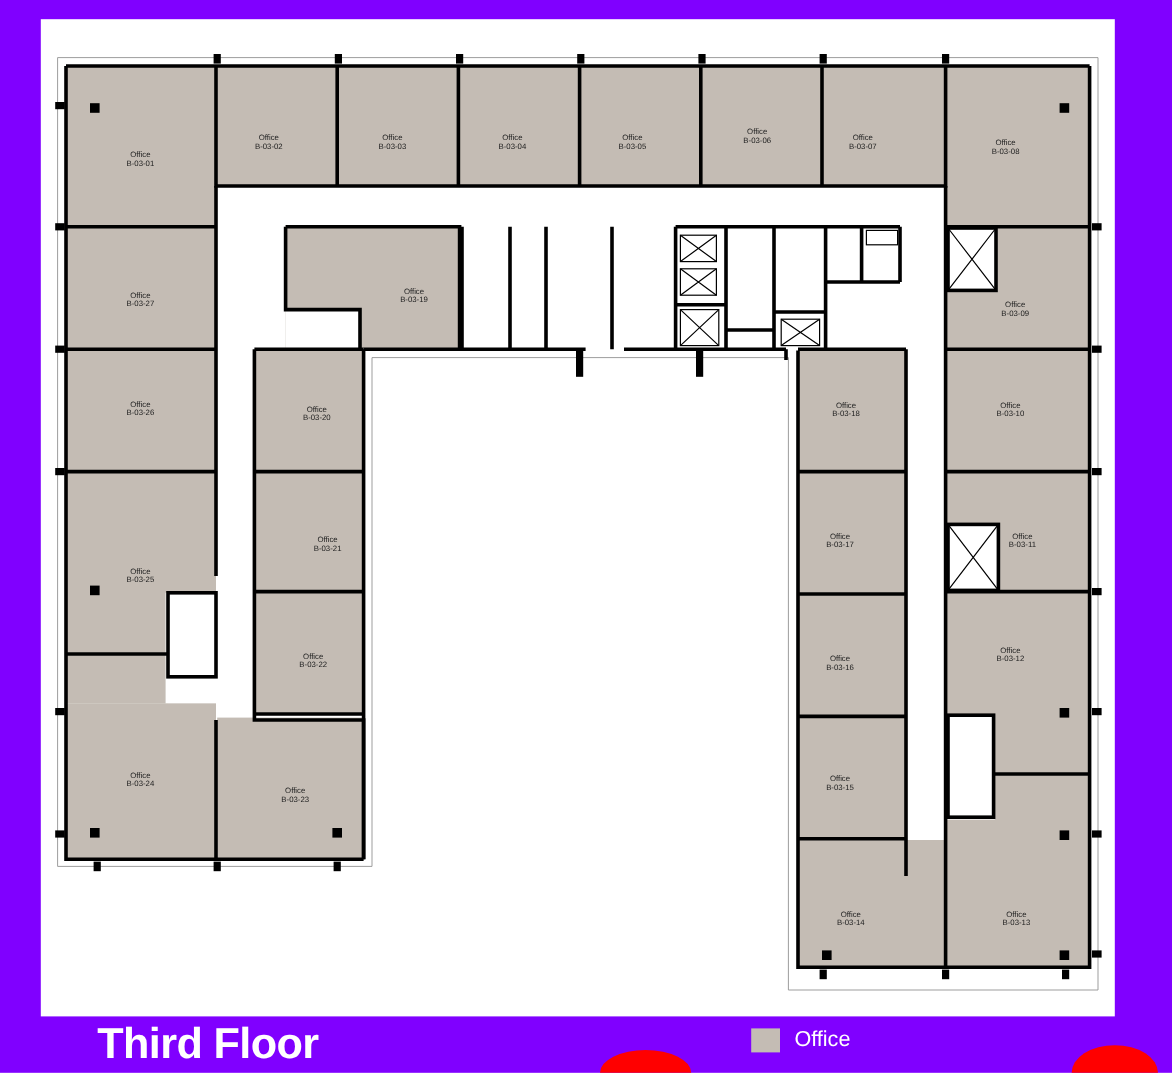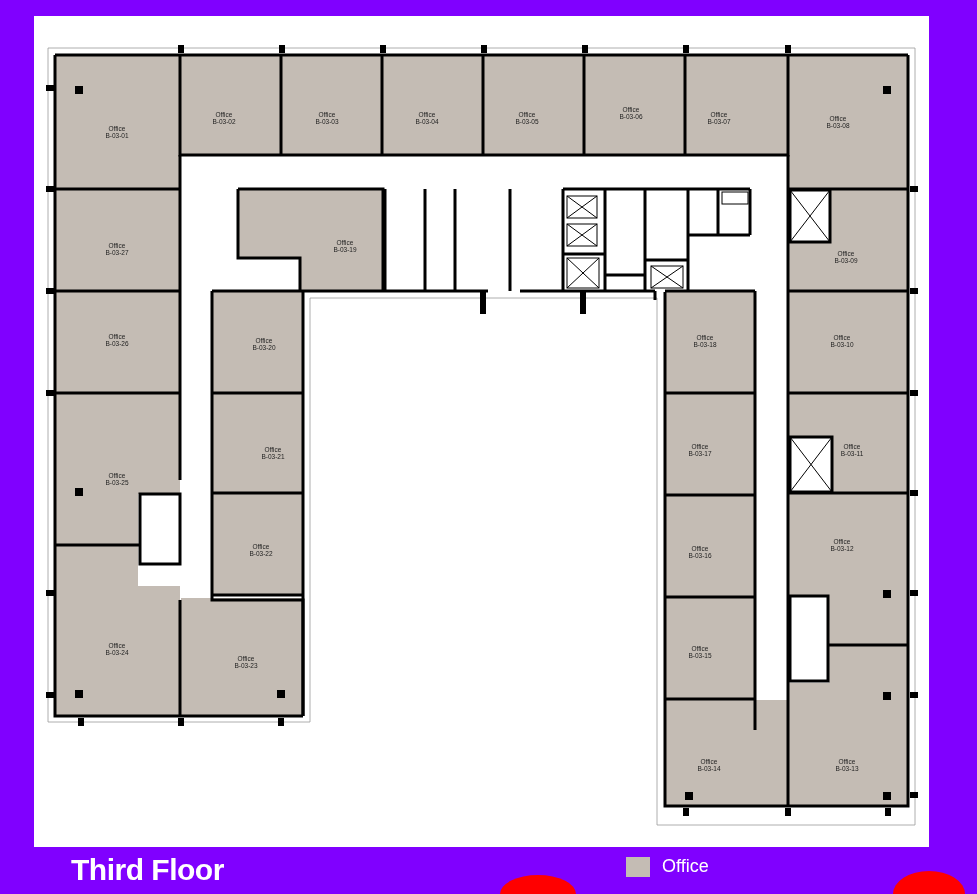--- a/index.html
+++ b/index.html
@@ -11,22 +11,22 @@
   .plan-sheet {
     position: absolute; left: 34px; top: 16px; width: 895px; height: 831px;
     background: #ffffff;
   }
   .plan-svg { position: absolute; left: 0; top: 0; }
   .room-label {
     font-family: "Liberation Sans", "DejaVu Sans", sans-serif;
     font-size: 6.5px; fill: #222; text-anchor: middle;
   }
   .floor-title {
-    position: absolute; left: 71px; top: 850px;
-    color: #ffffff; font-size: 30px; font-weight: bold; letter-spacing: -0.5px;
+    position: absolute; left: 81px; top: 850px;
+    color: #ffffff; font-size: 36px; font-weight: bold; letter-spacing: -0.5px;
     line-height: 40px;
   }
   .legend {
     position: absolute; left: 626px; top: 856px; display: flex; align-items: center;
   }
   .legend-swatch { width: 24px; height: 20px; background: #c4bcb4; }
   .legend-label { color: #ffffff; font-size: 18px; margin-left: 12px; }
   .red-blob {
     position: absolute; background: #ff0000; border-radius: 50% 50% 0 0 / 100% 100% 0 0;
   }

